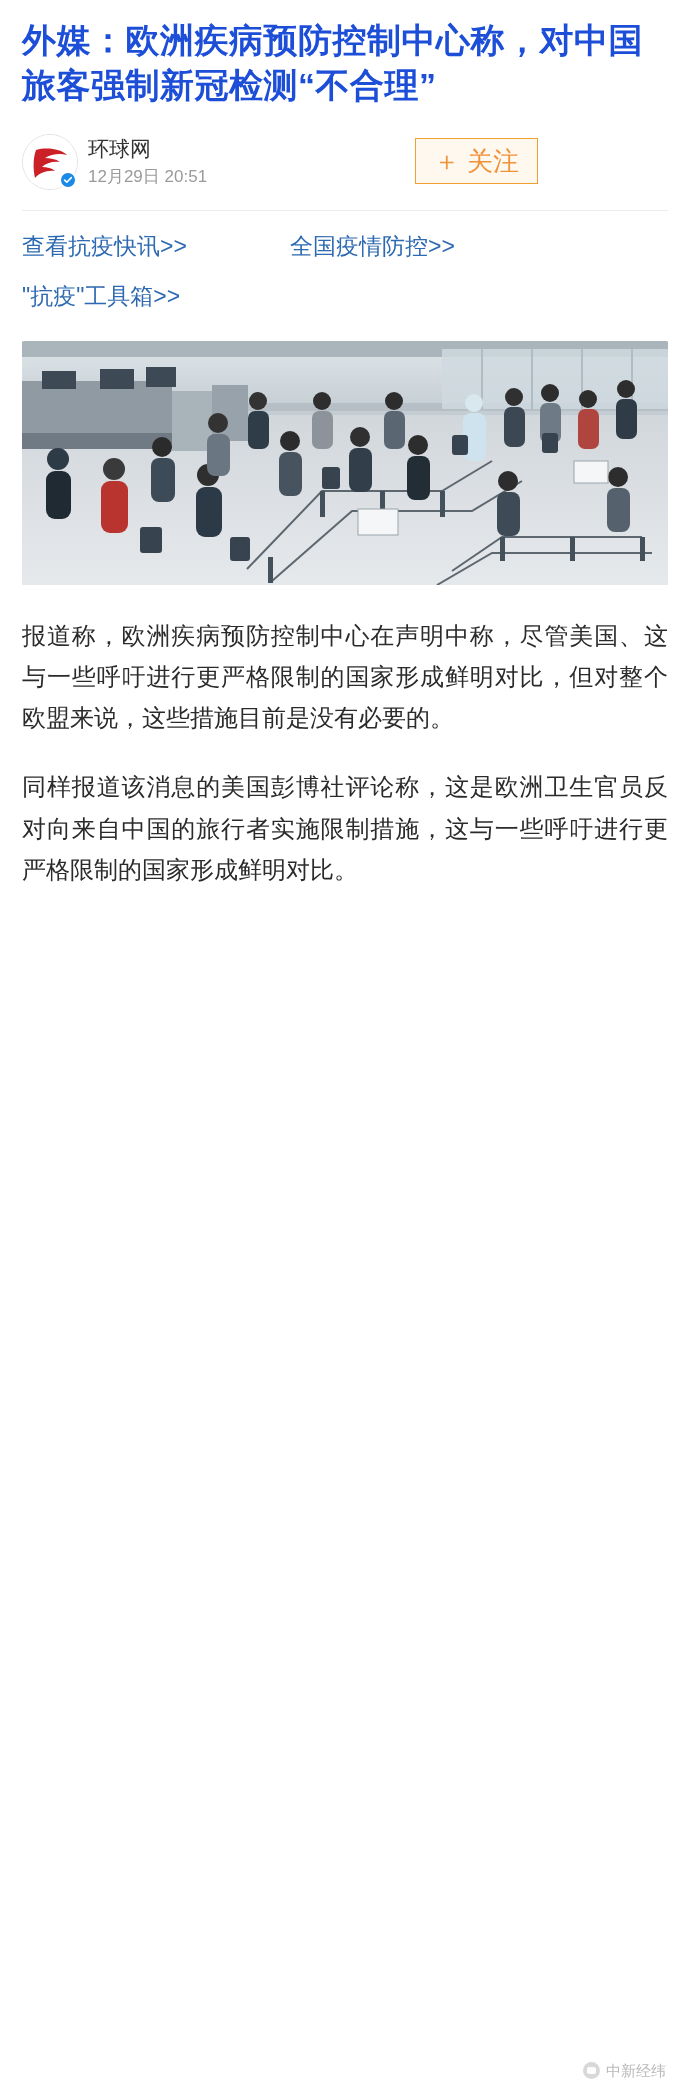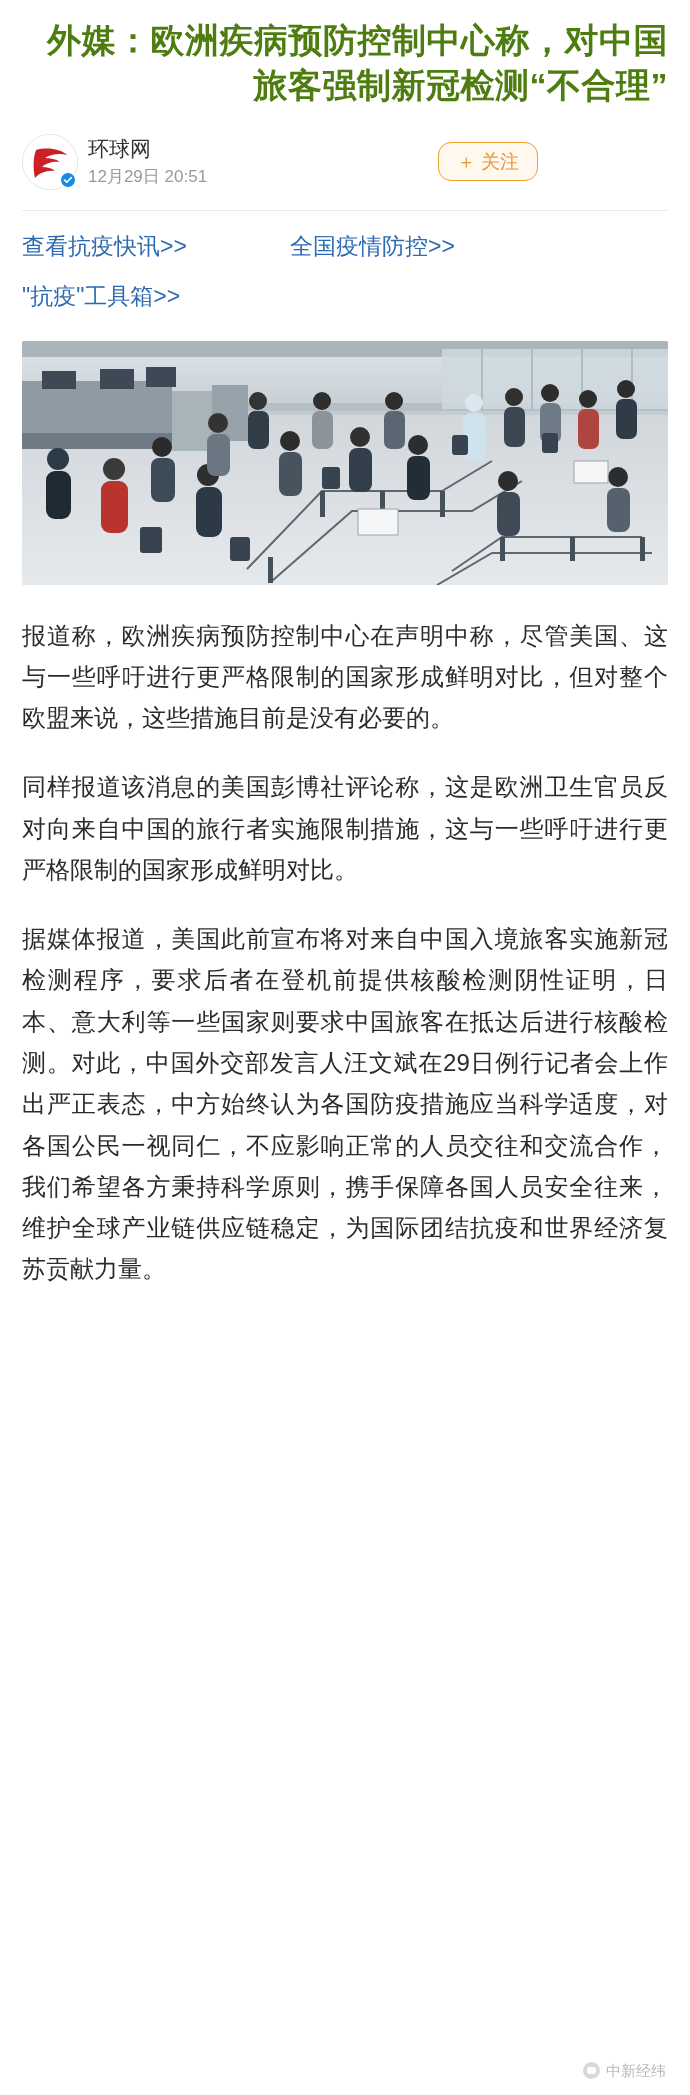--- a/index.html
+++ b/index.html
@@ -18,25 +18,24 @@
     min-height: 2095px;
     box-sizing: border-box;
     padding: 18px 22px 0 22px;
     position: relative;
     background: #ffffff;
   }
   .headline {
     font-size: 34px;
     line-height: 1.33;
     font-weight: bold;
-    color: #4d7c0f;
+    color: #1d4ed8;
     letter-spacing: 0.5px;
     margin: 0 0 26px 0;
     word-break: break-all;
-    text-align: right;
   }
   .byline {
     display: flex;
     align-items: center;
     margin-bottom: 22px;
   }
   .avatar-wrap {
     position: relative;
     width: 54px;
     height: 54px;
@@ -82,22 +81,22 @@
   .timestamp {
     font-size: 17px;
     color: #9a9a9a;
     line-height: 1.3;
   }
   .follow-btn {
     flex: 0 0 auto;
     border: 1px solid #f0a030;
     color: #f0923a;
     background: #fff8ef;
-    border-radius: 13px;
-    font-size: 19px;
+    border-radius: 0;
+    font-size: 26px;
     padding: 9px 18px;
     line-height: 1;
     white-space: nowrap;
     cursor: pointer;
     margin-right: 130px;
   }
   .divider {
     height: 1px;
     background: #ececec;
     margin: 0 0 22px 0;
@@ -328,20 +327,19 @@
         <rect x="520" y="92" width="16" height="20" rx="3"></rect>
       </g>
 
       <rect x="336" y="168" width="40" height="26" fill="#f4f6f7" stroke="#9aa4ac"></rect>
       <rect x="552" y="120" width="34" height="22" fill="#f4f6f7" stroke="#9aa4ac"></rect>
     </svg>
   </div>
 
   <p class="body">报道称，欧洲疾病预防控制中心在声明中称，尽管美国、这与一些呼吁进行更严格限制的国家形成鲜明对比，但对整个欧盟来说，这些措施目前是没有必要的。</p>
   <p class="body">同样报道该消息的美国彭博社评论称，这是欧洲卫生官员反对向来自中国的旅行者实施限制措施，这与一些呼吁进行更严格限制的国家形成鲜明对比。</p>
-  <p class="body">据媒体报道，美国此前宣布将对来自中国入境旅客实施新冠检测程序，要求后者在登机前提供核酸检测阴性证明，日本、意大利等一些国家则要求中国旅客在抵达后进行核酸检测。对此，中国外交部发言人汪文斌在29日例行记者会上作出严正表态，中方始终认为各国防疫措施应当科学适度，对各国公民一视同仁，不应影响正常的人员交往和交流合作，我们希望各方秉持科学原则，携手保障各国人员安全往来，维护全球产业链供应链稳定，为国际团结抗疫和世界经济复苏贡献力量。</p>
 
   <div class="footer-watermark">
     <span class="wm-logo"></span>
     <span>中新经纬</span>
   </div>
 
 </div>
 
 </body></html>

